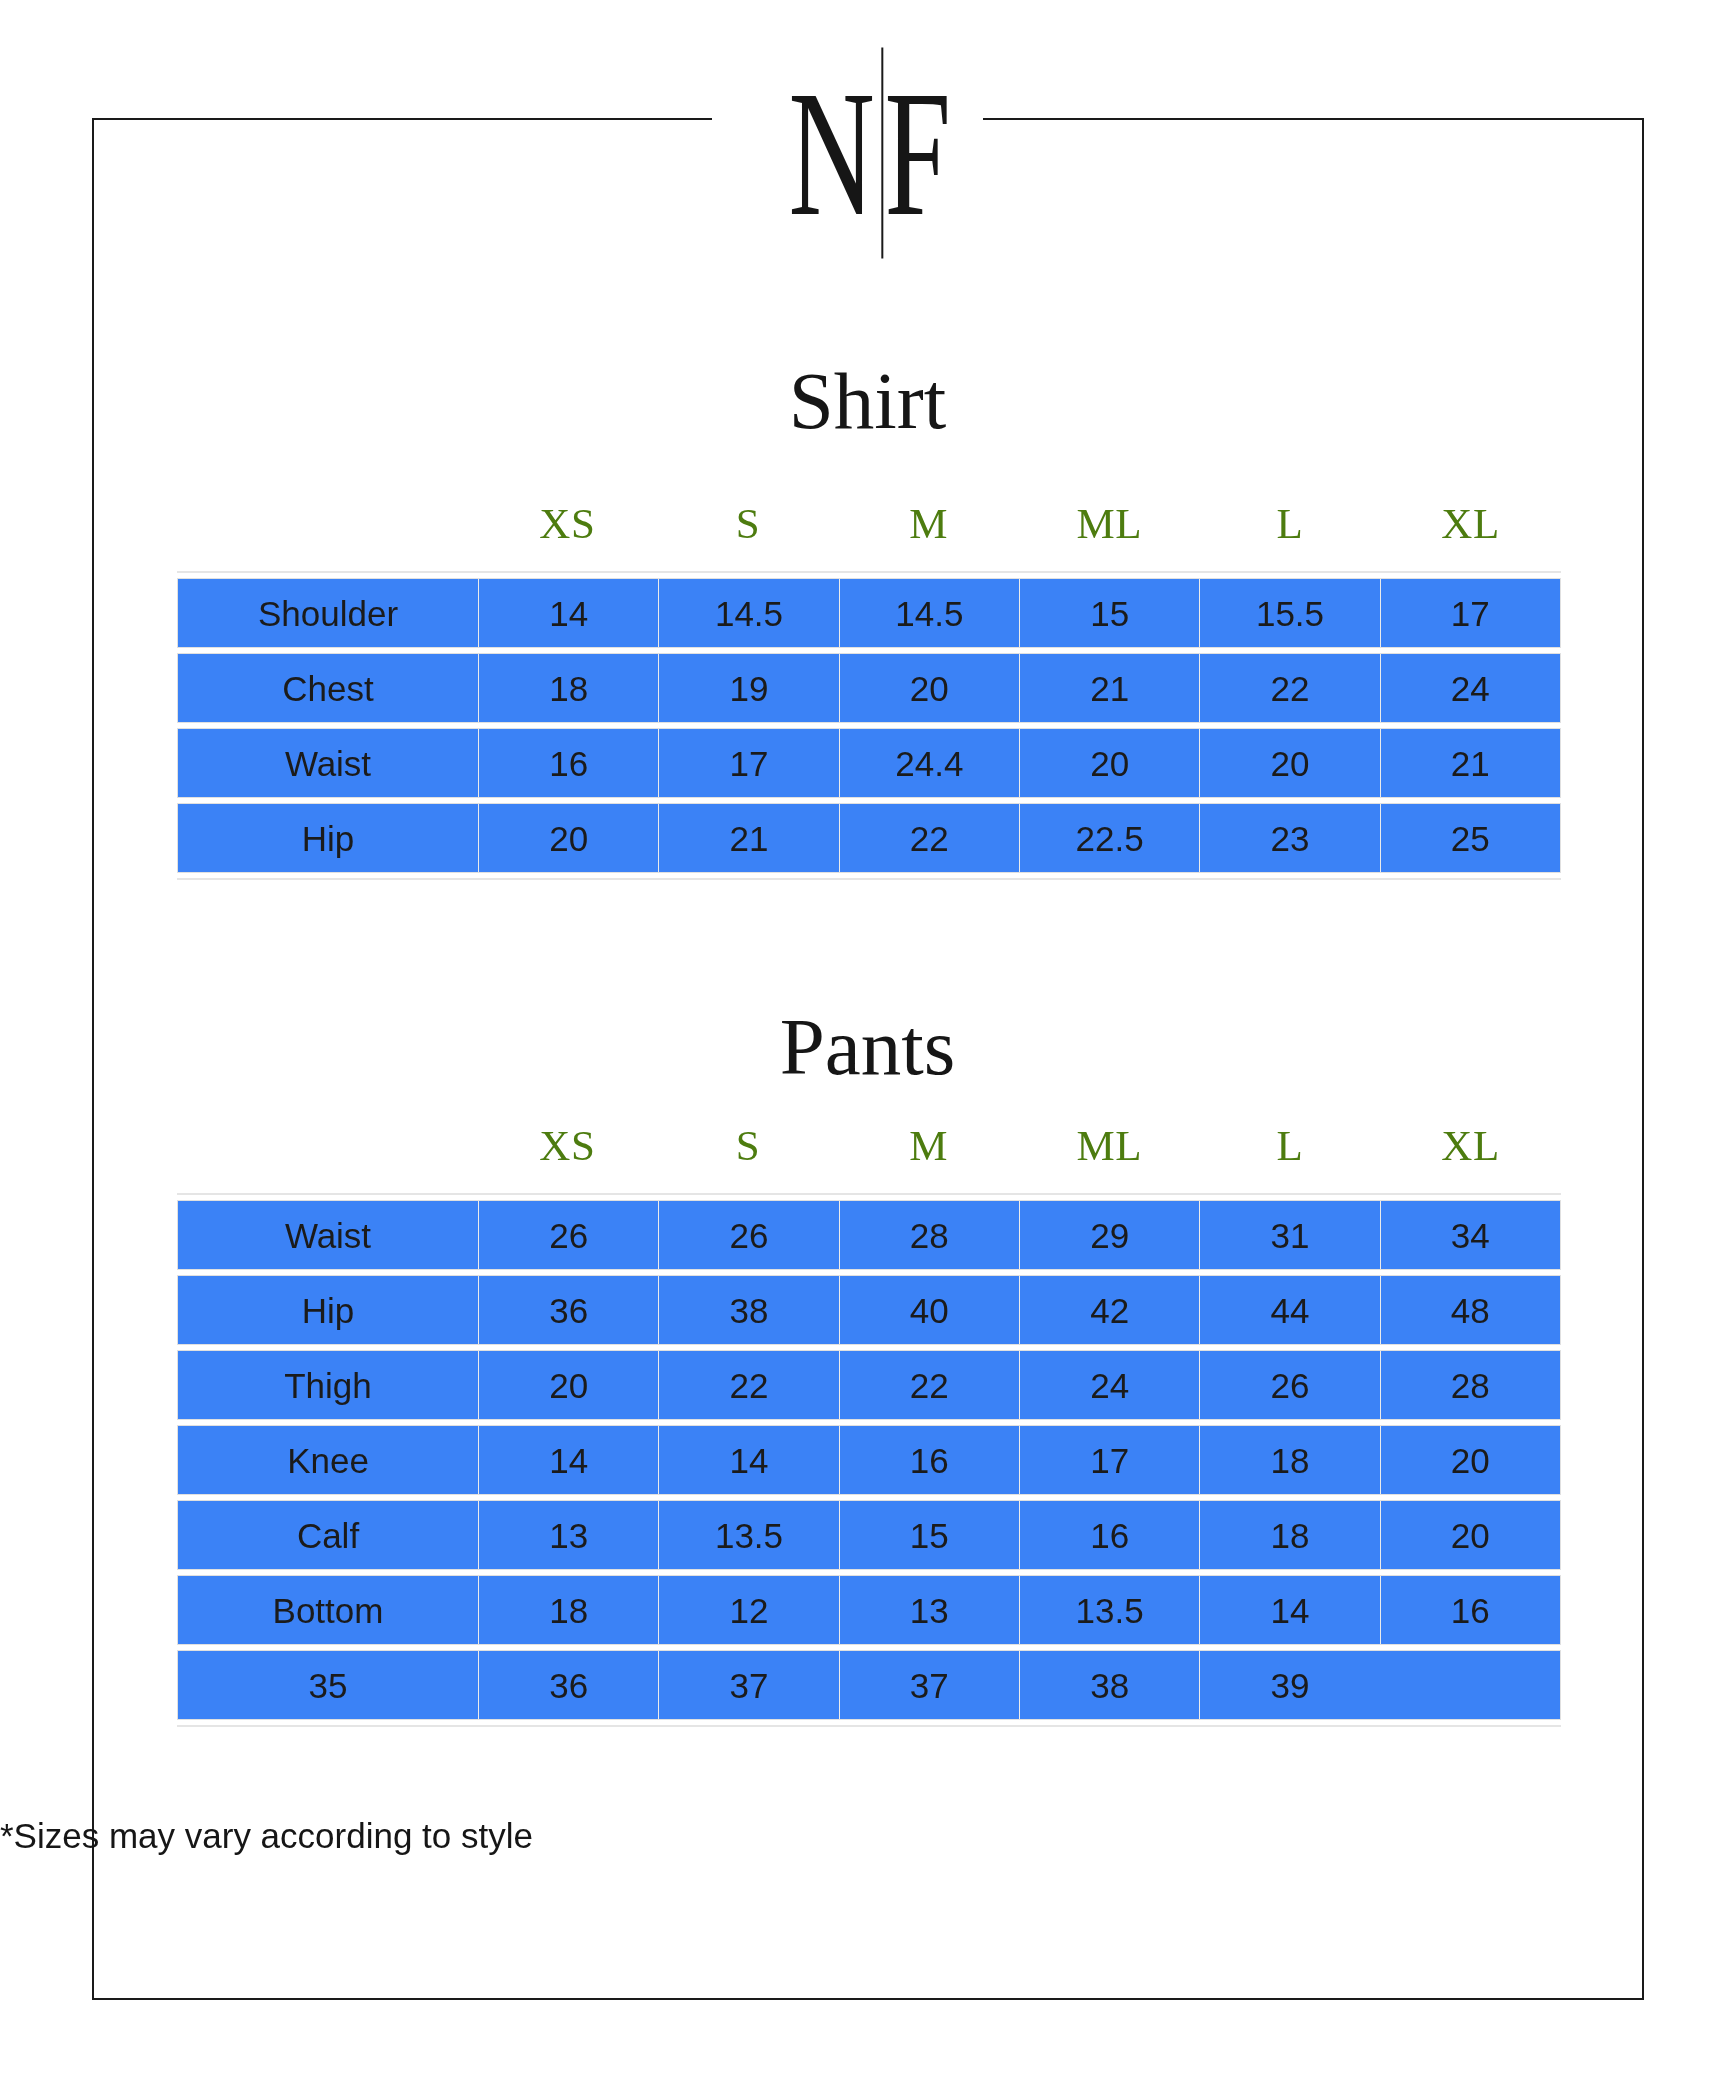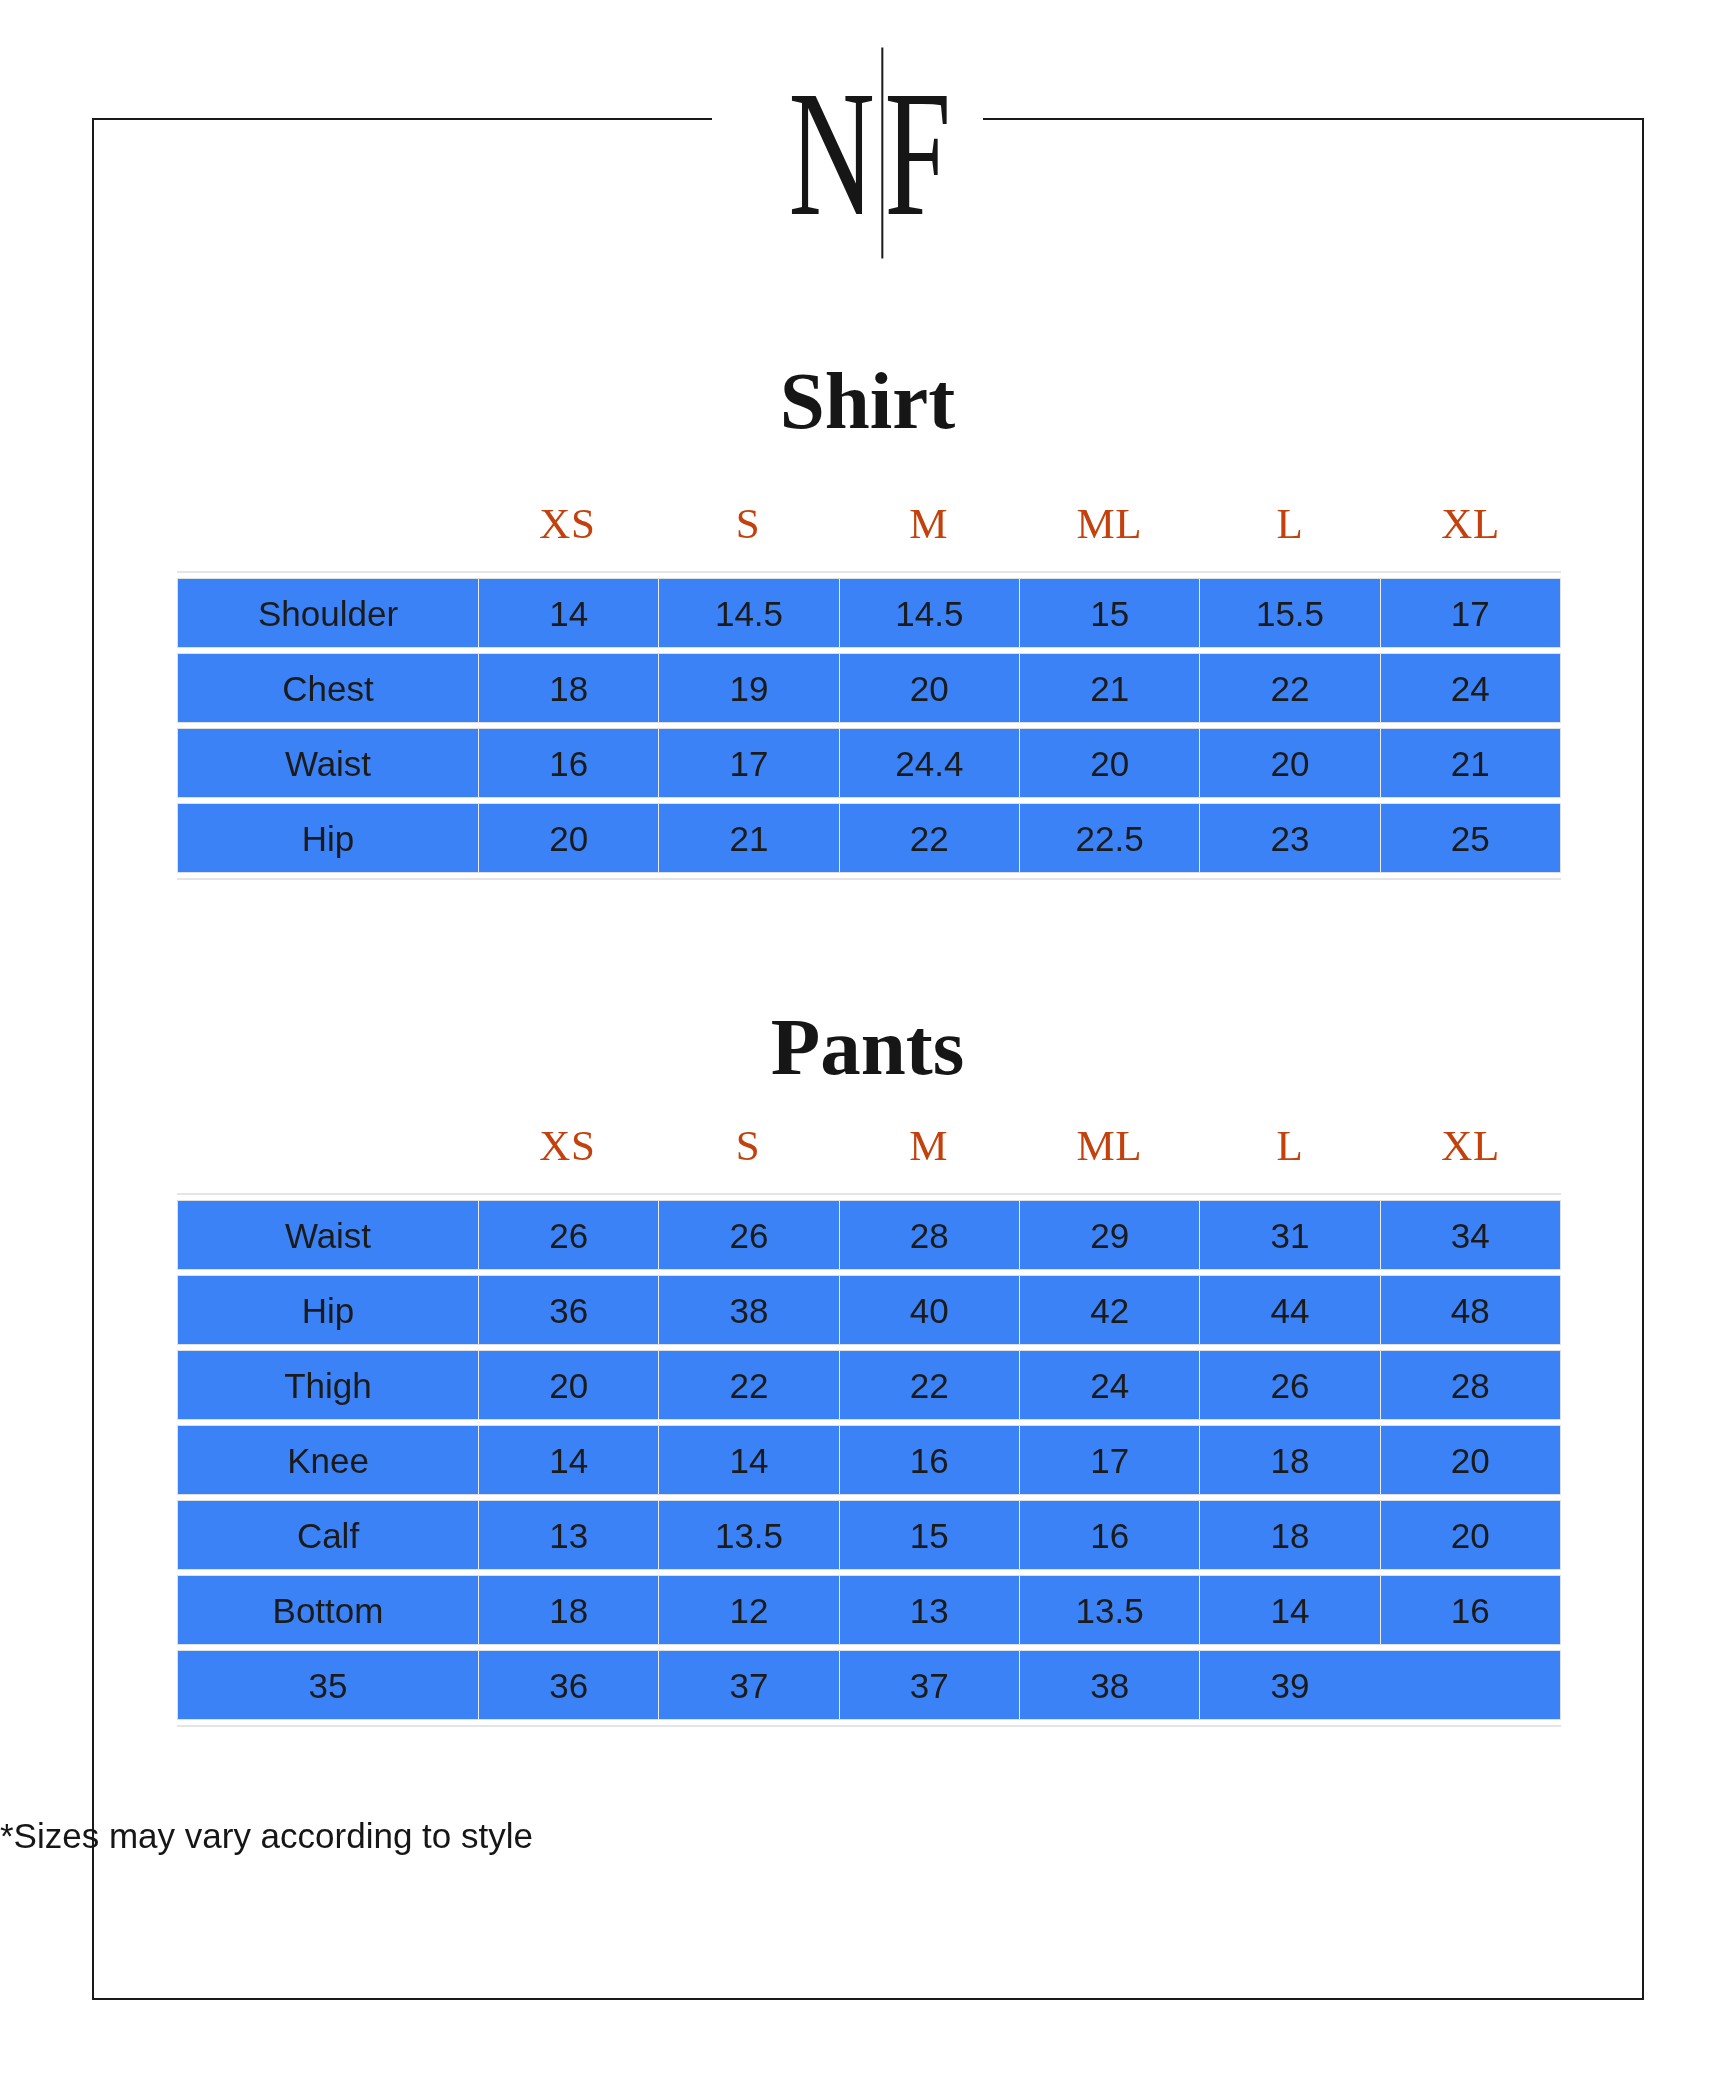--- a/index.html
+++ b/index.html
@@ -24,29 +24,29 @@
   .logo-letter{
     font-family:"Liberation Serif",serif;font-size:181px;line-height:1;
     display:inline-block;transform:scaleX(0.66);margin:0 -19px;color:#161616;
   }
   .logo-divider{
     width:2.2px;height:211px;background:#1a1a1a;margin:0 2.9px;flex:0 0 auto;
   }
   
   .section-title{
     position:absolute;left:0;width:100%;text-align:center;
-    font-family:"Liberation Serif",serif;font-size:81px;line-height:1;color:#161616;font-weight:bold;
+    font-family:"Liberation Serif",serif;font-size:81px;line-height:1;color:#161616;
   }
   .title-shirt{top:361px;}
   .title-pants{top:1007px;}
   
   .size-header-row{
     position:absolute;left:177px;width:1384px;
     display:grid;grid-template-columns:300px repeat(6,1fr);
-    font-family:"Liberation Serif",serif;font-size:43px;line-height:1;color:#c2410c;
+    font-family:"Liberation Serif",serif;font-size:43px;line-height:1;color:#4d7c0f;
   }
   .header-shirt{top:502px;}
   .header-pants{top:1124px;}
   .size-header{text-align:center;letter-spacing:0.7px;}
   
   .size-table{
     position:absolute;left:177px;width:1384px;
     display:flex;flex-direction:column;gap:5px;box-sizing:border-box;
   }
   .table-shirt{top:571px;}

